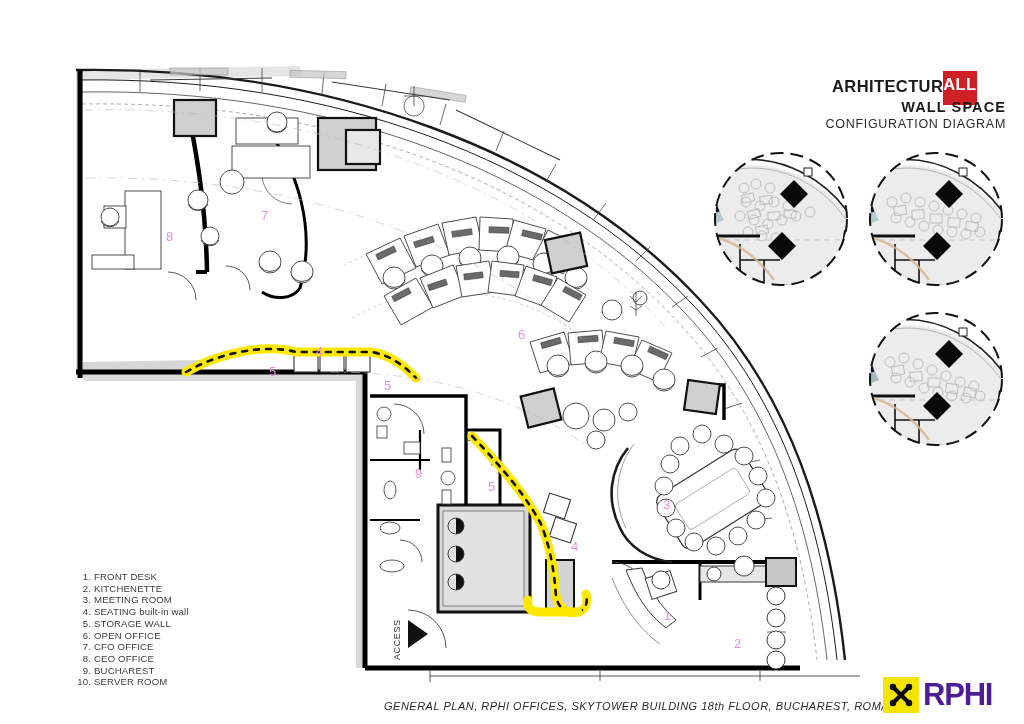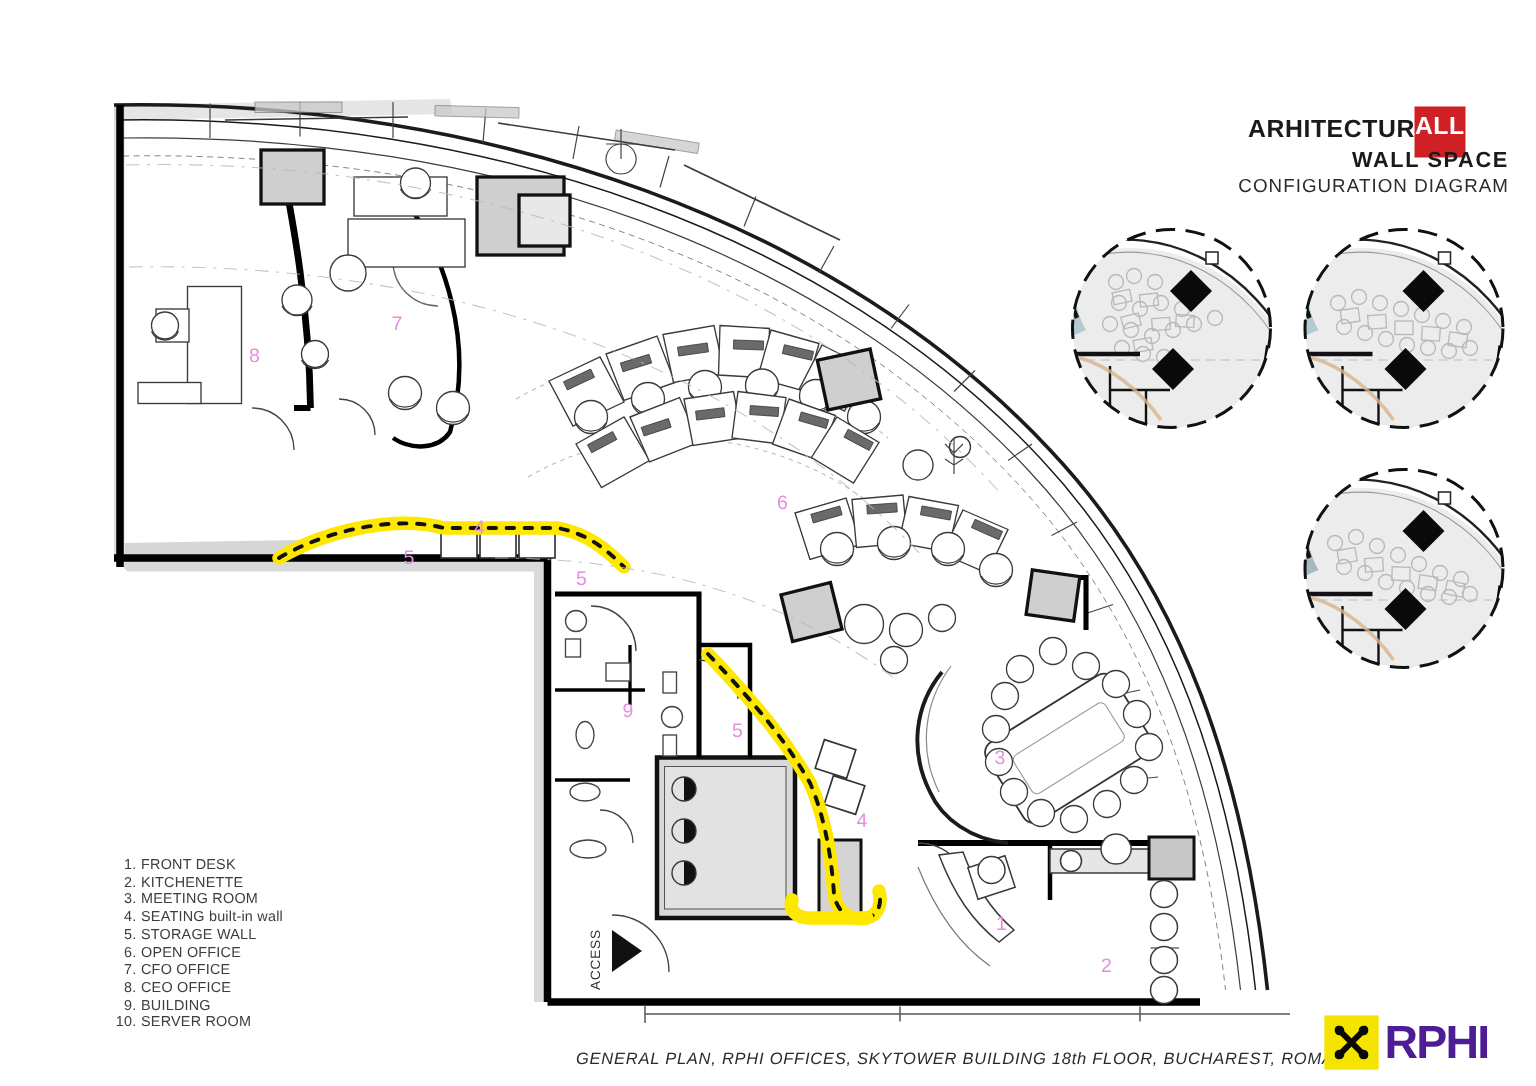--- a/index.html
+++ b/index.html
@@ -693,21 +693,21 @@
 
   <div class="legend">
     <div class="row"><span class="num">1.</span><span>FRONT DESK</span></div>
     <div class="row"><span class="num">2.</span><span>KITCHENETTE</span></div>
     <div class="row"><span class="num">3.</span><span>MEETING ROOM</span></div>
     <div class="row"><span class="num">4.</span><span>SEATING built-in wall</span></div>
     <div class="row"><span class="num">5.</span><span>STORAGE WALL</span></div>
     <div class="row"><span class="num">6.</span><span>OPEN OFFICE</span></div>
     <div class="row"><span class="num">7.</span><span>CFO OFFICE</span></div>
     <div class="row"><span class="num">8.</span><span>CEO OFFICE</span></div>
-    <div class="row"><span class="num">9.</span><span>BUILDING</span></div>
+    <div class="row"><span class="num">9.</span><span>BUCHAREST</span></div>
     <div class="row"><span class="num">10.</span><span>SERVER ROOM</span></div>
   </div>
 
   <div class="caption">GENERAL PLAN, RPHI OFFICES, SKYTOWER BUILDING 18th FLOOR, BUCHAREST, ROMANIA</div>
 
   <div class="rphi">
     <span class="mark">
       <svg width="36" height="36" viewBox="0 0 36 36" style="display:block;">
         <rect x="0" y="0" width="36" height="36" fill="#f5e400"></rect>
         <g stroke="#0a0a0a" stroke-width="4" stroke-linecap="round">

